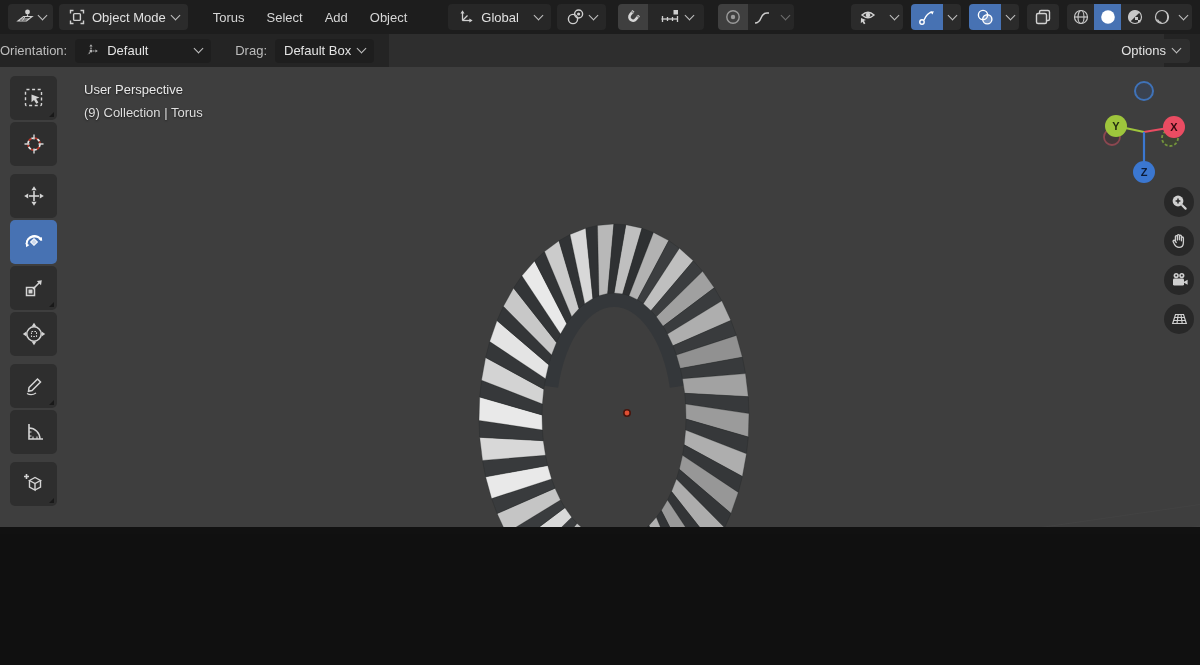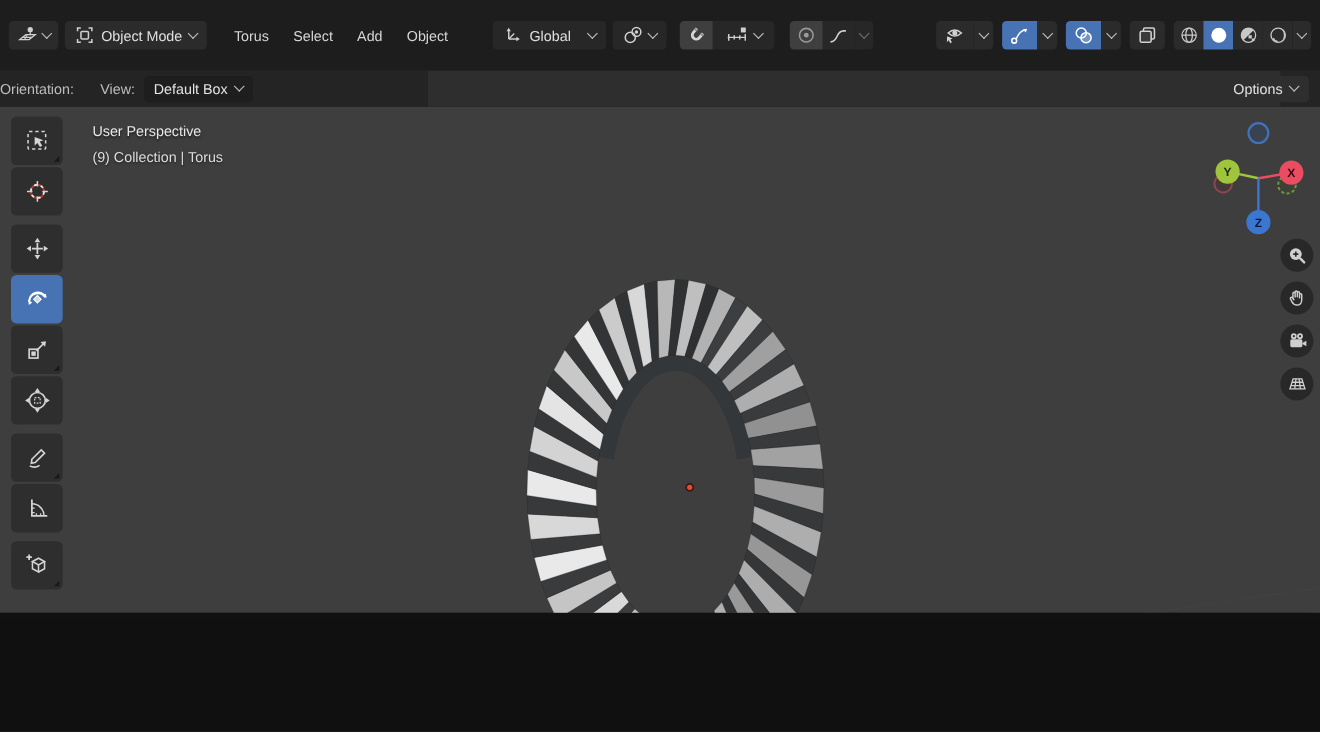--- a/index.html
+++ b/index.html
@@ -1,21 +1,21 @@
 <!DOCTYPE html>
 <html><head>
 <meta charset="utf-8">
 <style>
   html,body{margin:0;padding:0;width:1200px;height:665px;overflow:hidden;background:#101010;
     font-family:"Liberation Sans","DejaVu Sans",sans-serif;font-size:13px;
     -webkit-font-smoothing:antialiased;user-select:none}
   .app{position:relative;width:1200px;height:665px}
 
   
-  .topbar{display:flex;align-items:center;height:34px;background:#1d1d1d;padding:15px 8px;gap:6px}
+  .topbar{display:flex;align-items:center;height:34px;background:#1d1d1d;padding:0 8px;gap:6px}
   .btn{display:flex;align-items:center;justify-content:center;height:26px;background:#2b2b2b;
     border-radius:4px;color:#e0e0e0;cursor:default}
   .dd{padding:0 9px;gap:6px}
   .menuitem{padding:0 11px;color:#d6d6d6;height:26px;display:flex;align-items:center;border-radius:4px}
   .menus{display:flex;margin-left:8px}
   .chev{width:6px;height:6px;border-right:1.5px solid #c2c2c2;border-bottom:1.5px solid #c2c2c2;
     transform:rotate(45deg);margin-top:-4px;flex:none}
   .chev.dim{border-color:#6f6f6f}
   .seg{display:flex;align-items:stretch;height:26px}
   .seg .part{display:flex;align-items:center;justify-content:center;background:#2b2b2b}
@@ -275,22 +275,38 @@
       </div>
     </div>
   </div>
 
   <div class="toolrow">
     <div class="patch left"></div>
     <div class="patch right"></div>
 
     <span class="lbl" style="margin-left:0">Orientation:</span>
 
-
-    <span class="lbl" style="margin-left:24px">View:</span>
+    <div class="dd2" style="margin-left:8px;width:118px">
+      <span class="iconbox">
+        <svg width="16" height="16" viewBox="0 0 16 16">
+          <g stroke="#b5b5b5" stroke-width="1.2" fill="#b5b5b5">
+            <circle cx="7" cy="8" r="1.5" stroke="none"></circle>
+            <path d="M7 6 V3" fill="none" stroke-dasharray="1.5 1.2"></path>
+              <path d="M7 1.2 l-1.6 2.4 h3.2 z" stroke="none"></path>
+            <path d="M9 8 h3" fill="none" stroke-dasharray="1.5 1.2"></path>
+              <path d="M13.8 8 l-2.4-1.6 v3.2 z" stroke="none"></path>
+            <path d="M5.8 9.5 l-2 2" fill="none" stroke-dasharray="1.5 1.2"></path>
+          </g>
+        </svg>
+      </span>
+      <span>Default</span>
+      <span class="chev" style="margin-left:auto"></span>
+    </div>
+
+    <span class="lbl" style="margin-left:24px">Drag:</span>
 
     <div class="dd2" style="margin-left:8px">
       <span>Default Box</span>
       <span class="chev"></span>
     </div>
 
     <div class="options-btn">
       <span>Options</span>
       <span class="chev"></span>
     </div>

